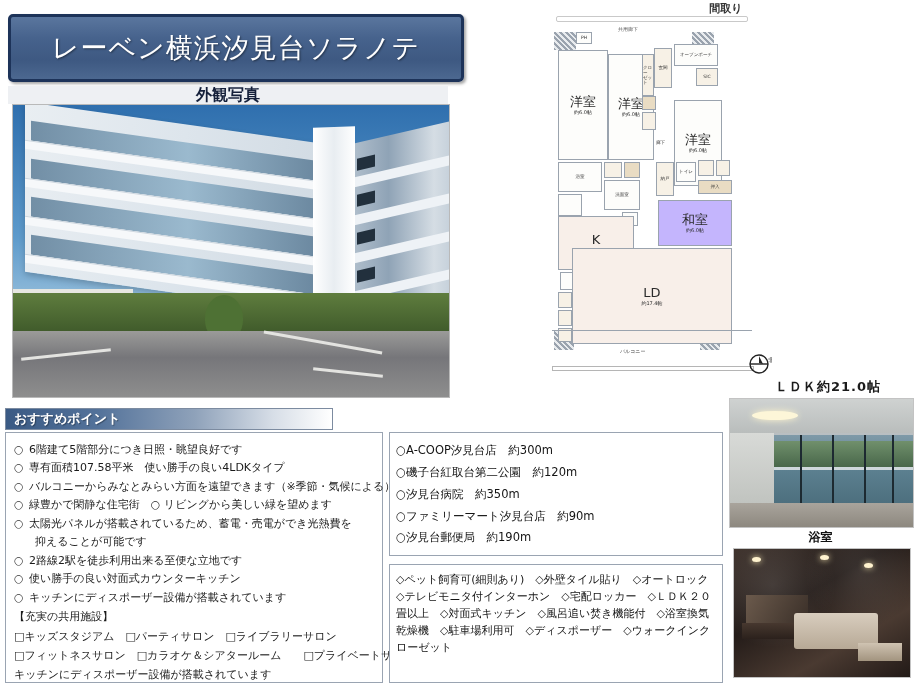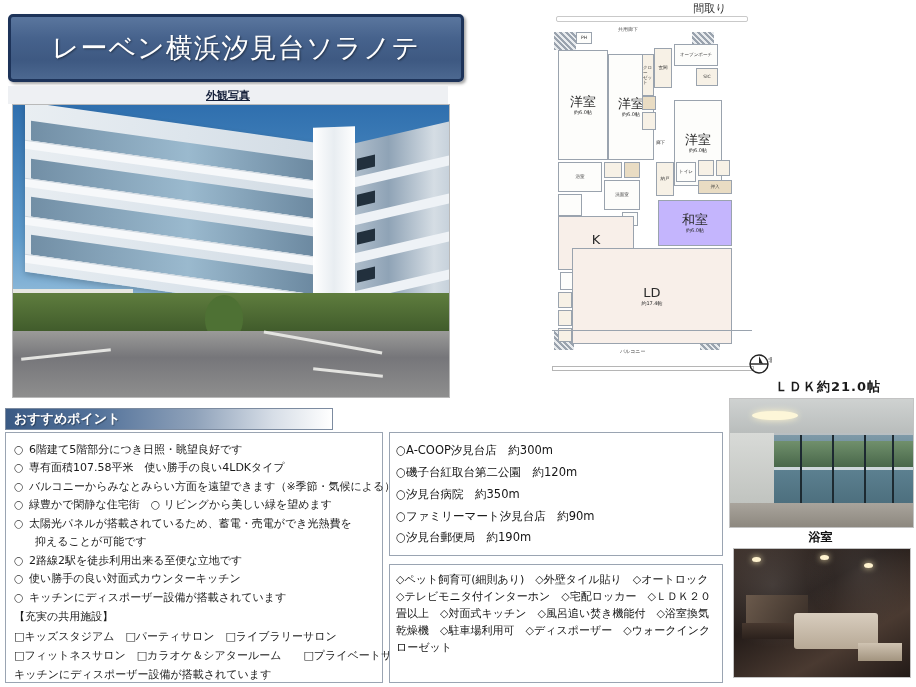--- a/index.html
+++ b/index.html
@@ -23,22 +23,22 @@
   .title-banner .t{
     color:#ffffff;font-size:27px;letter-spacing:1px;
     text-shadow:1px 1px 2px rgba(0,0,0,.45);
     white-space:nowrap;
   }
 
   
   .ext-caption{
     position:absolute;left:8px;top:86px;width:440px;height:18px;
     background:#eef0f3;
-    font-size:11px;color:#15203a;font-weight:bold;
-    display:flex;align-items:center;justify-content:center;text-decoration:underline;
+    font-size:16px;color:#15203a;font-weight:bold;
+    display:flex;align-items:center;justify-content:center;
   }
   .ext-photo{
     position:absolute;left:12px;top:104px;width:436px;height:292px;
     border:1px solid #b9b9b9;overflow:hidden;background:#9fbcd8;
   }
   .sky{position:absolute;inset:0;background:linear-gradient(180deg,#2f6fae 0%,#5d9acb 45%,#9ec3dd 72%,#cfdce6 100%);}
   .bldg{
     position:absolute;left:12px;top:20px;width:330px;height:170px;
     background:linear-gradient(100deg,#e9eef2 0%,#dde5ec 45%,#cdd7e0 100%);
     transform:skewY(8deg);
@@ -56,23 +56,23 @@
   .tower{position:absolute;left:300px;top:22px;width:42px;height:190px;background:linear-gradient(90deg,#ffffff,#e8edf1,#ffffff);transform:skewY(-2deg);}
   .hedge{position:absolute;left:0;bottom:64px;width:100%;height:40px;background:linear-gradient(180deg,#5f7d3e,#3f5a2a);}
   .wall{position:absolute;left:0;bottom:82px;width:120px;height:26px;background:#e7e7e1;}
   .road{position:absolute;left:0;bottom:0;width:100%;height:66px;background:linear-gradient(180deg,#9b9b99,#76767a 40%,#8e8e8e 100%);}
   .road .ln{position:absolute;height:3px;background:#e3e3e0;}
   .far-b{position:absolute;right:6px;top:104px;width:66px;height:60px;background:#8a95a1;opacity:.8;}
   .tree{position:absolute;left:192px;bottom:56px;width:38px;height:46px;background:#4e7134;border-radius:50% 50% 45% 45%;}
 
   
   .fp-title{
-    position:absolute;left:532px;top:0px;width:356px;height:16px;
+    position:absolute;left:548px;top:0px;width:356px;height:16px;
     display:flex;align-items:center;justify-content:center;
-    font-size:11px;color:#333;font-weight:normal;
+    font-size:11px;color:#333;font-weight:bold;
   }
   .fp-rule{position:absolute;left:556px;top:16px;width:190px;height:4px;border:1px solid #c9c9c9;border-radius:2px;background:#fff;}
   .fp-corridor{position:absolute;left:618px;top:26px;font-size:5px;color:#555;}
   .fp-wrap{position:absolute;left:550px;top:30px;width:220px;height:340px;}
   .rm{position:absolute;border:1px solid #9aa3ae;box-sizing:border-box;display:flex;flex-direction:column;align-items:center;justify-content:center;font-size:6px;color:#2a2a2a;line-height:1.15;}
   .rm .nm{font-size:13px;}
   .rm .sz{font-size:5px;}
   .beige{background:#f7f1e6;}
   .pink{background:#f8efe9;}
   .green{background:#c4b5fd;}

